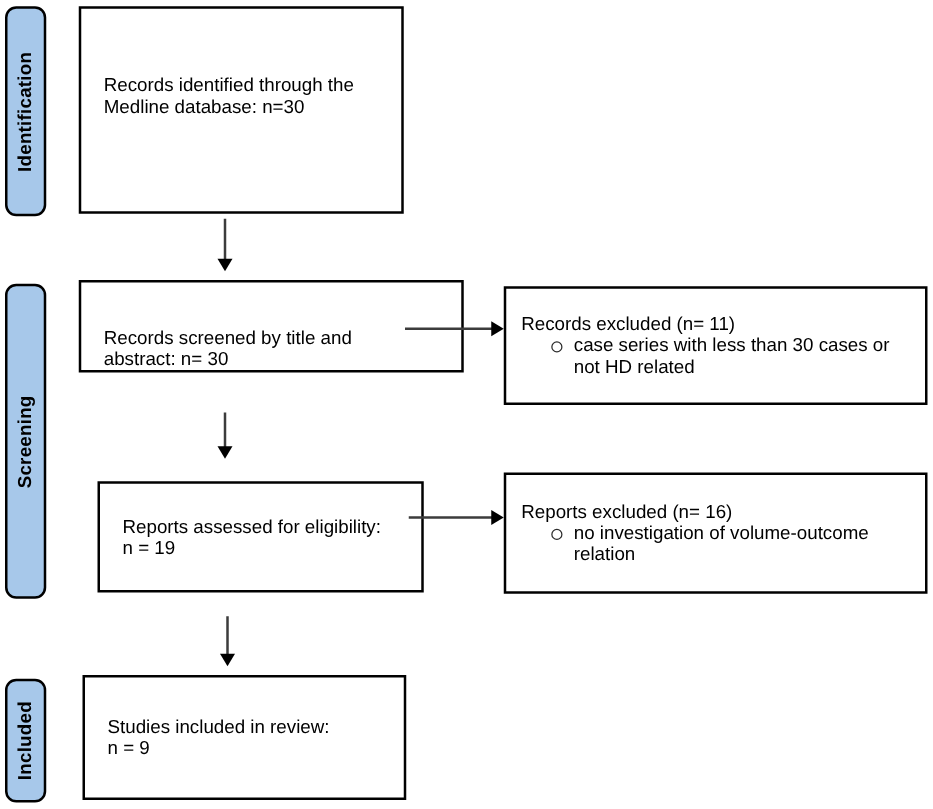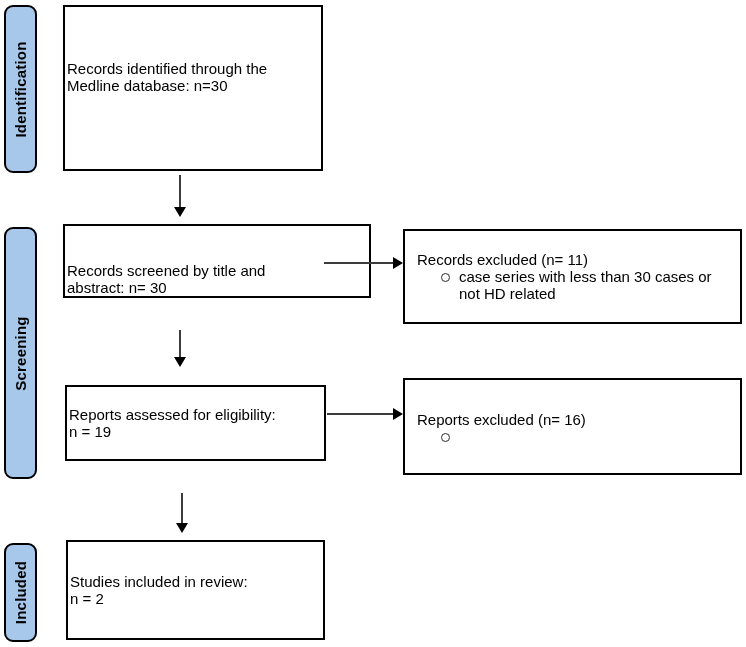--- a/index.html
+++ b/index.html
@@ -27,24 +27,24 @@
   #stage-screening{left:4px;top:227px;width:33px;height:252px;}
   #stage-included{left:4px;top:543px;width:33px;height:99px;}
 
   
   .box{
     position:absolute;box-sizing:border-box;background:#fff;
     border:2px solid var(--line);
     display:flex;flex-direction:column;justify-content:center;
     line-height:17px;
   }
-  .box-text{white-space:pre-line;padding-left:2px;padding-right:6px;}
+  .box-text{white-space:pre-line;padding-left:18px;padding-right:6px;}
   #box-identified{left:63px;top:5px;width:260px;height:166px;padding-bottom:22px;}
   #box-screened{left:63px;top:224px;width:308px;height:74px;justify-content:flex-end;}
-  #box-assessed{left:65px;top:385px;width:261px;height:76px;}
+  #box-assessed{left:78px;top:385px;width:261px;height:89px;}
   #box-included{left:66px;top:540px;width:259px;height:100px;}
   #box-records-excluded{left:403px;top:229px;width:339px;height:95px;}
   #box-reports-excluded{left:403px;top:378px;width:339px;height:97px;}
   .rbox-title{padding-left:12px;padding-right:6px;}
   .bullet-row{display:flex;align-items:flex-start;padding-right:6px;}
   .bullet-circle{
     flex:none;width:7px;height:7px;border:1.3px solid #2b2b2b;border-radius:50%;
     margin:5px 9px 0 36px;background:#fff;
   }
   .bullet-text{white-space:pre-line;}
@@ -102,36 +102,38 @@
 abstract: n= 30</div>
   </div>
 
   <div class="box" id="box-assessed">
     <div class="box-text">Reports assessed for eligibility:
 n = 19</div>
   </div>
 
   <div class="box" id="box-included">
     <div class="box-text">Studies included in review:
-n = 2</div>
+n = 9</div>
   </div>
 
   <div class="box" id="box-records-excluded">
     <div class="rbox-title">Records excluded (n= 11)</div>
     <div class="bullet-row">
       <span class="bullet-circle"></span>
       <span class="bullet-text">case series with less than 30 cases or
 not HD related</span>
     </div>
   </div>
 
   <div class="box" id="box-reports-excluded">
     <div class="rbox-title">Reports excluded (n= 16)</div>
     <div class="bullet-row">
       <span class="bullet-circle"></span>
+      <span class="bullet-text">no investigation of volume-outcome
+relation</span>
     </div>
   </div>
 
   <div class="arrow-down" id="arrow-identified-screened"></div>
   <div class="arrow-right" id="arrow-screened-excluded"></div>
   <div class="arrow-down" id="arrow-screened-assessed"></div>
   <div class="arrow-right" id="arrow-assessed-excluded"></div>
   <div class="arrow-down" id="arrow-assessed-included"></div>
 
 </div>

